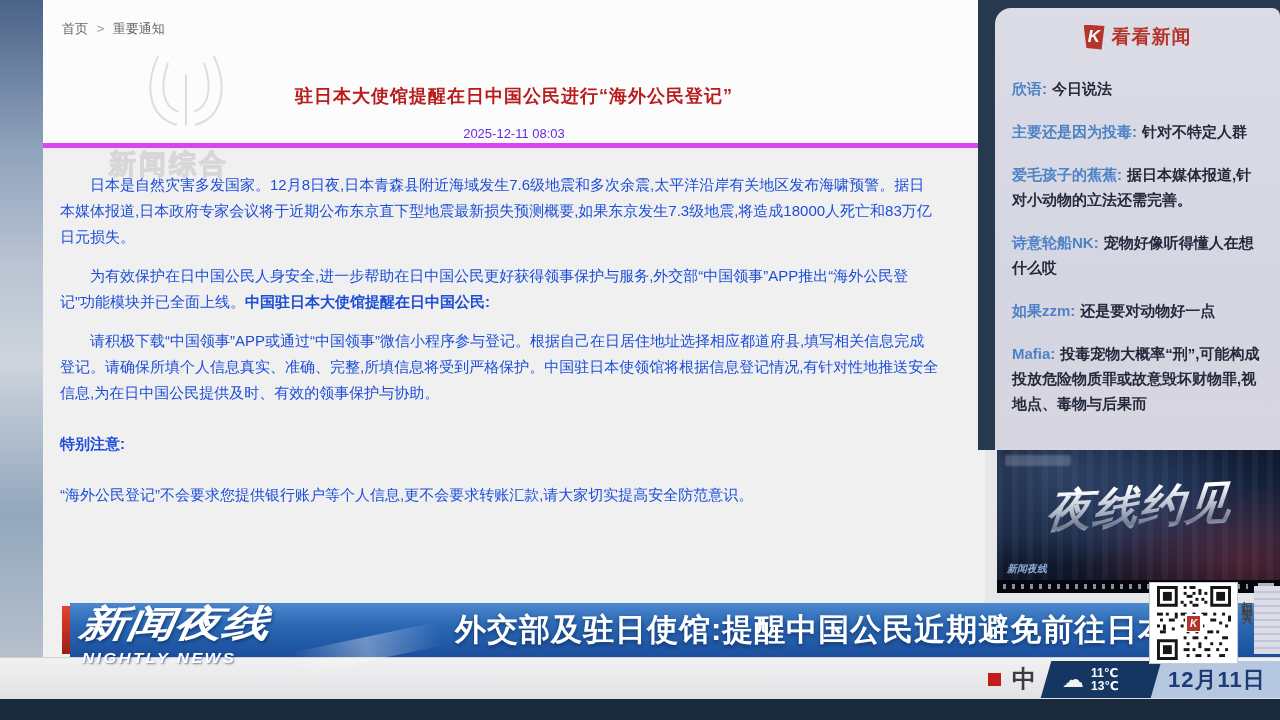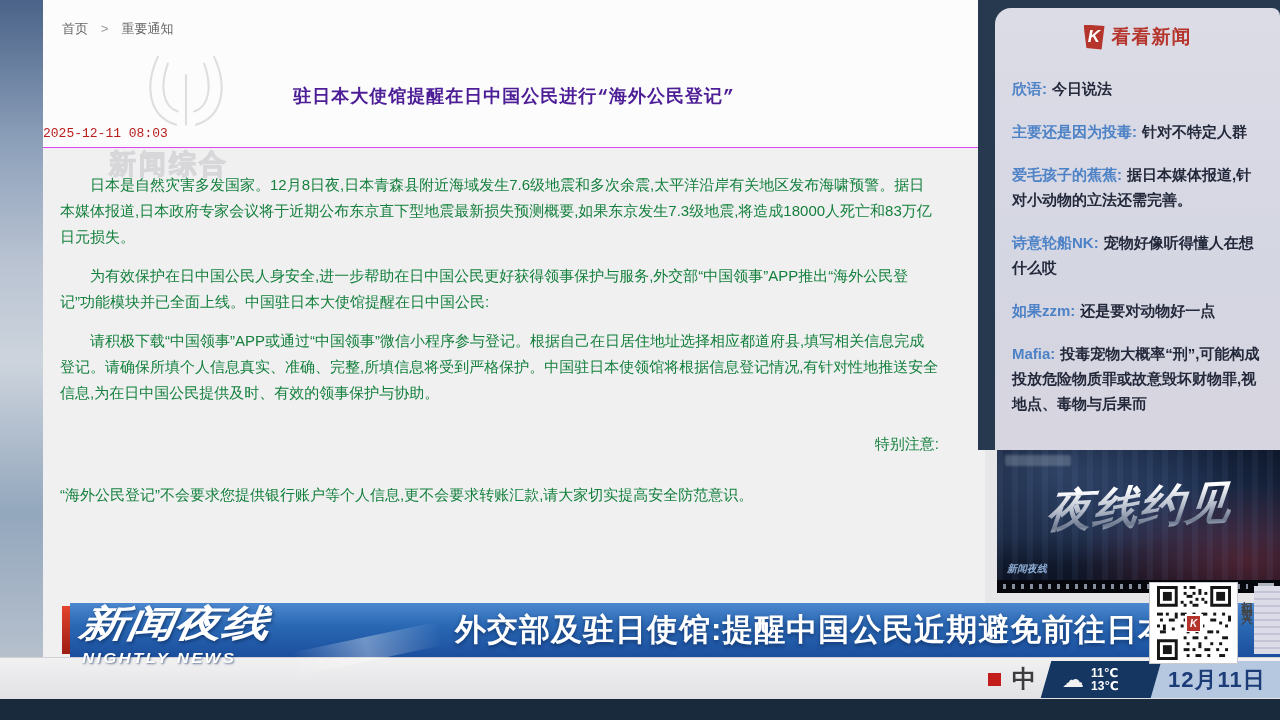--- a/index.html
+++ b/index.html
@@ -5,33 +5,33 @@
   * { margin:0; padding:0; box-sizing:border-box; }
   body { font-family:"Liberation Sans","DejaVu Sans",sans-serif; }
   #stage { position:relative; width:1280px; height:720px; overflow:hidden; background:#e7e7ea; }
 
   
   .left-strip { position:absolute; left:0; top:0; width:43px; height:657px;
     background:linear-gradient(180deg,#4a6388 0%,#8ea1bb 22%,#b9c3d2 40%,#cdd4dd 55%,#93a7bd 78%,#b6c0cd 100%); }
 
   
   .doc { position:absolute; left:43px; top:0; width:942px; height:657px; background:#f0f0f1; }
-  .doc-header { position:relative; height:148px; background:#fcfcfd; border-bottom:1px solid #d946ef;font-family:Liberation Mono, monospace; }
+  .doc-header { position:relative; height:148px; background:#fcfcfd; border-bottom:5px solid #d946ef; }
   .breadcrumb { position:absolute; left:19px; top:20px; font-size:13px; color:#666; }
   .breadcrumb .sep { margin:0 5px; color:#999; }
-  .doc-title { position:absolute; top:84px; width:100%; text-align:center; font-size:18px; font-weight:bold; color:#4c1d95; letter-spacing:1px; }
-  .doc-date { position:absolute; top:126px; width:100%; font-size:13px; color:#b91c1c; }
+  .doc-title { position:absolute; top:84px; width:100%; text-align:center; font-size:18px; font-weight:bold; color:#b91c1c; letter-spacing:1px; }
+  .doc-date { position:absolute; top:126px; width:100%; text-align:center; font-size:13px; color:#6d28d9; }
   .watermark { position:absolute; left:66px; top:44px; display:flex; align-items:flex-end; gap:10px; opacity:.55; pointer-events:none;flex-direction:column; }
   .watermark svg { display:block; }
   .wm-text { font-size:27px; font-weight:bold; letter-spacing:3px; color:transparent;
     -webkit-text-stroke:1.2px #c3c3c8; margin-bottom:6px; }
-  .doc-body { padding:24px 46px 0 17px; font-size:15px; color:#15803d; line-height:26px; }
+  .doc-body { padding:24px 46px 0 17px; font-size:15px; color:#1d4ed8; line-height:26px; }
   .doc-body p { margin:0 0 13px; text-indent:2em; }
   .doc-body p.flush { text-indent:0;margin-top:25px; }
-  .doc-body .b { font-weight:normal;text-align:right; }
+  .doc-body .b { font-weight:bold; }
 
   
   .side-backdrop { position:absolute; left:978px; top:0; width:302px; height:450px; background:#27394f; }
   .sidebar { position:absolute; left:995px; top:8px; width:285px; height:442px;
     background:linear-gradient(180deg,#dcdce6 0%,#d4d6e2 60%,#d7d5e0 100%); border-radius:16px 8px 0 0; }
   .knews { display:flex; align-items:center; justify-content:center; gap:7px; padding-top:16px; }
   .k-badge { width:21px; height:25px; background:#b5342c; color:#fff; font-weight:bold; font-style:italic;
     font-size:17px; display:flex; align-items:center; justify-content:center;
     clip-path:polygon(0 0,100% 6%,86% 100%,14% 94%); }
   .knews-text { color:#b5342c; font-size:19px; font-weight:bold; letter-spacing:1px; }

